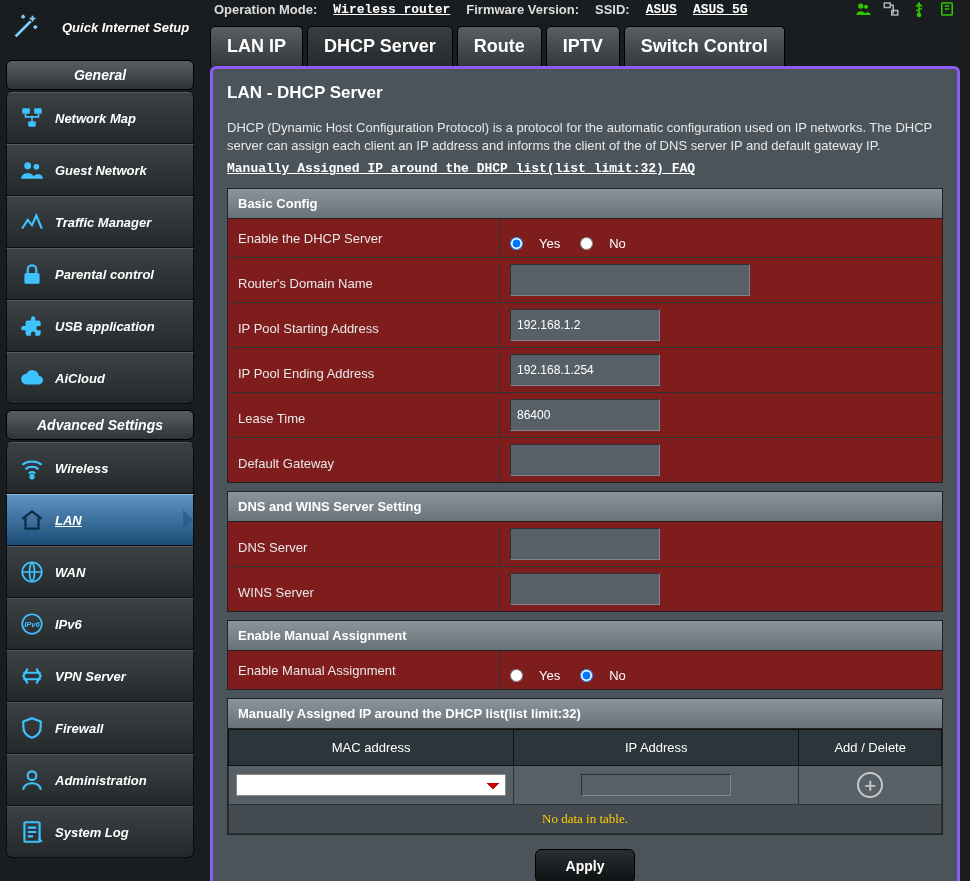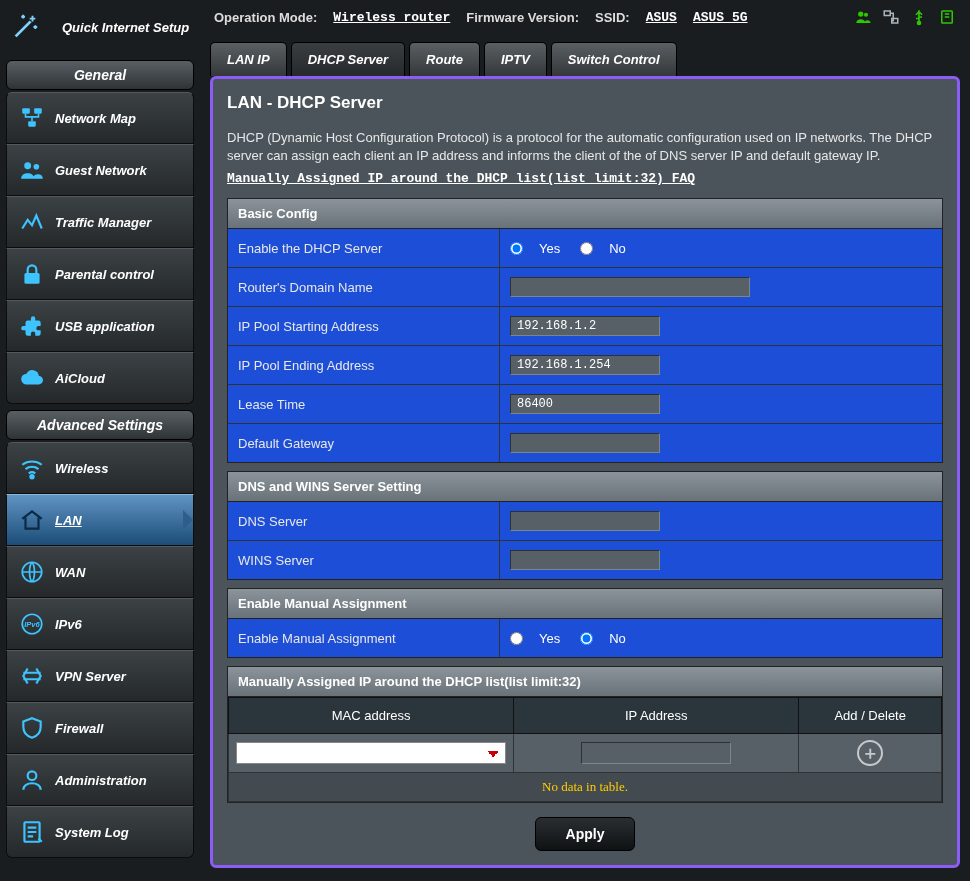--- a/index.html
+++ b/index.html
@@ -60,53 +60,53 @@
   .topbar .icons { margin-left: auto; display: flex; gap: 10px; }
   .top-icon { width: 18px; height: 18px; }
   .top-icon svg { width: 100%; height: 100%; }
 
   
   .tabs { display: flex; gap: 4px; padding: 8px 0 0 10px; }
   .tab {
     background: linear-gradient(#5a5f63, #34383b);
     border: 1px solid #000; border-bottom: none;
     border-top-left-radius: 5px; border-top-right-radius: 5px;
-    padding: 9px 16px; font-size: 13px; cursor: pointer; font-weight: bold; font-style: italic;
+    padding: 9px 16px; font-size: 18px; cursor: pointer; font-weight: bold;
   }
   .tab.active { background: linear-gradient(#3a3e41, #272a2c); }
 
   
   .panel {
     margin: 0 10px 10px 10px; padding: 14px;
     background: #4b545a;
     border-radius: 6px; border: 3px solid #8b5cf6;
   }
   .panel h1 { font-size: 17px; color: #fff; margin-bottom: 16px; }
   .panel .desc { font-size: 13px; color: #e7e7e7; line-height: 1.4; margin-bottom: 2px; }
   .panel .faq-link { font-family: "Courier New", monospace; text-decoration: underline; color: #fff; display: inline-block; margin: 4px 0 10px; cursor: pointer; font-weight: bold; }
 
   .form-section { margin-top: 2px; border: 1px solid #222; }
   .section-title {
     background: linear-gradient(#8a949a, #697278);
     padding: 7px 10px; color: #fff; font-size: 13px; font-weight: bold;
     border-bottom: 1px solid #222;
   }
   .row {
-    display: flex; align-items: center;
-    background: #1d4ed8; min-height: 38px;
+    display: flex; align-items: flex-end;
+    background: #7f1d1d; min-height: 38px;
     border-bottom: 1px solid #2e3336;
   }
   .row:last-child { border-bottom: none; }
   .row .label { flex: 0 0 272px; padding: 0 10px; color: #e8e8e8; font-size: 13px; border-right: 1px solid #2e3336; height: 100%; display: flex; align-items: center; min-height: 38px; }
   .row .value { flex: 1; padding: 6px 10px; display: flex; align-items: center; gap: 8px; }
   .txt {
-    font-family: Liberation Mono, monospace; font-size: 12px;
+    font-family: Liberation Sans, sans-serif; font-size: 12px;
     background: #576067; color: #fff;
     border: 1px solid #2d3134; border-right-color: #7b858c; border-bottom-color: #7b858c;
-    padding: 2px 6px; width: 150px;
+    padding: 8px 6px; width: 150px;
   }
   .radio-wrap { color: #fff; display: flex; align-items: center; gap: 16px; margin-right: 12px; font-size: 13px; }
 
   
   .mtable { width: 100%; border-collapse: collapse; }
   .mtable th { background: #2b353c; color: #fff; font-weight: normal; font-size: 13px; padding: 10px 6px; border: 1px solid #111; }
   .mtable td { background: #576067; padding: 6px; text-align: center; border: 1px solid #2e3336; }
   .mac-select {
     width: 270px; background: #fff; border: 1px solid #888; height: 22px;
     font-size: 12px; padding-left: 4px;

